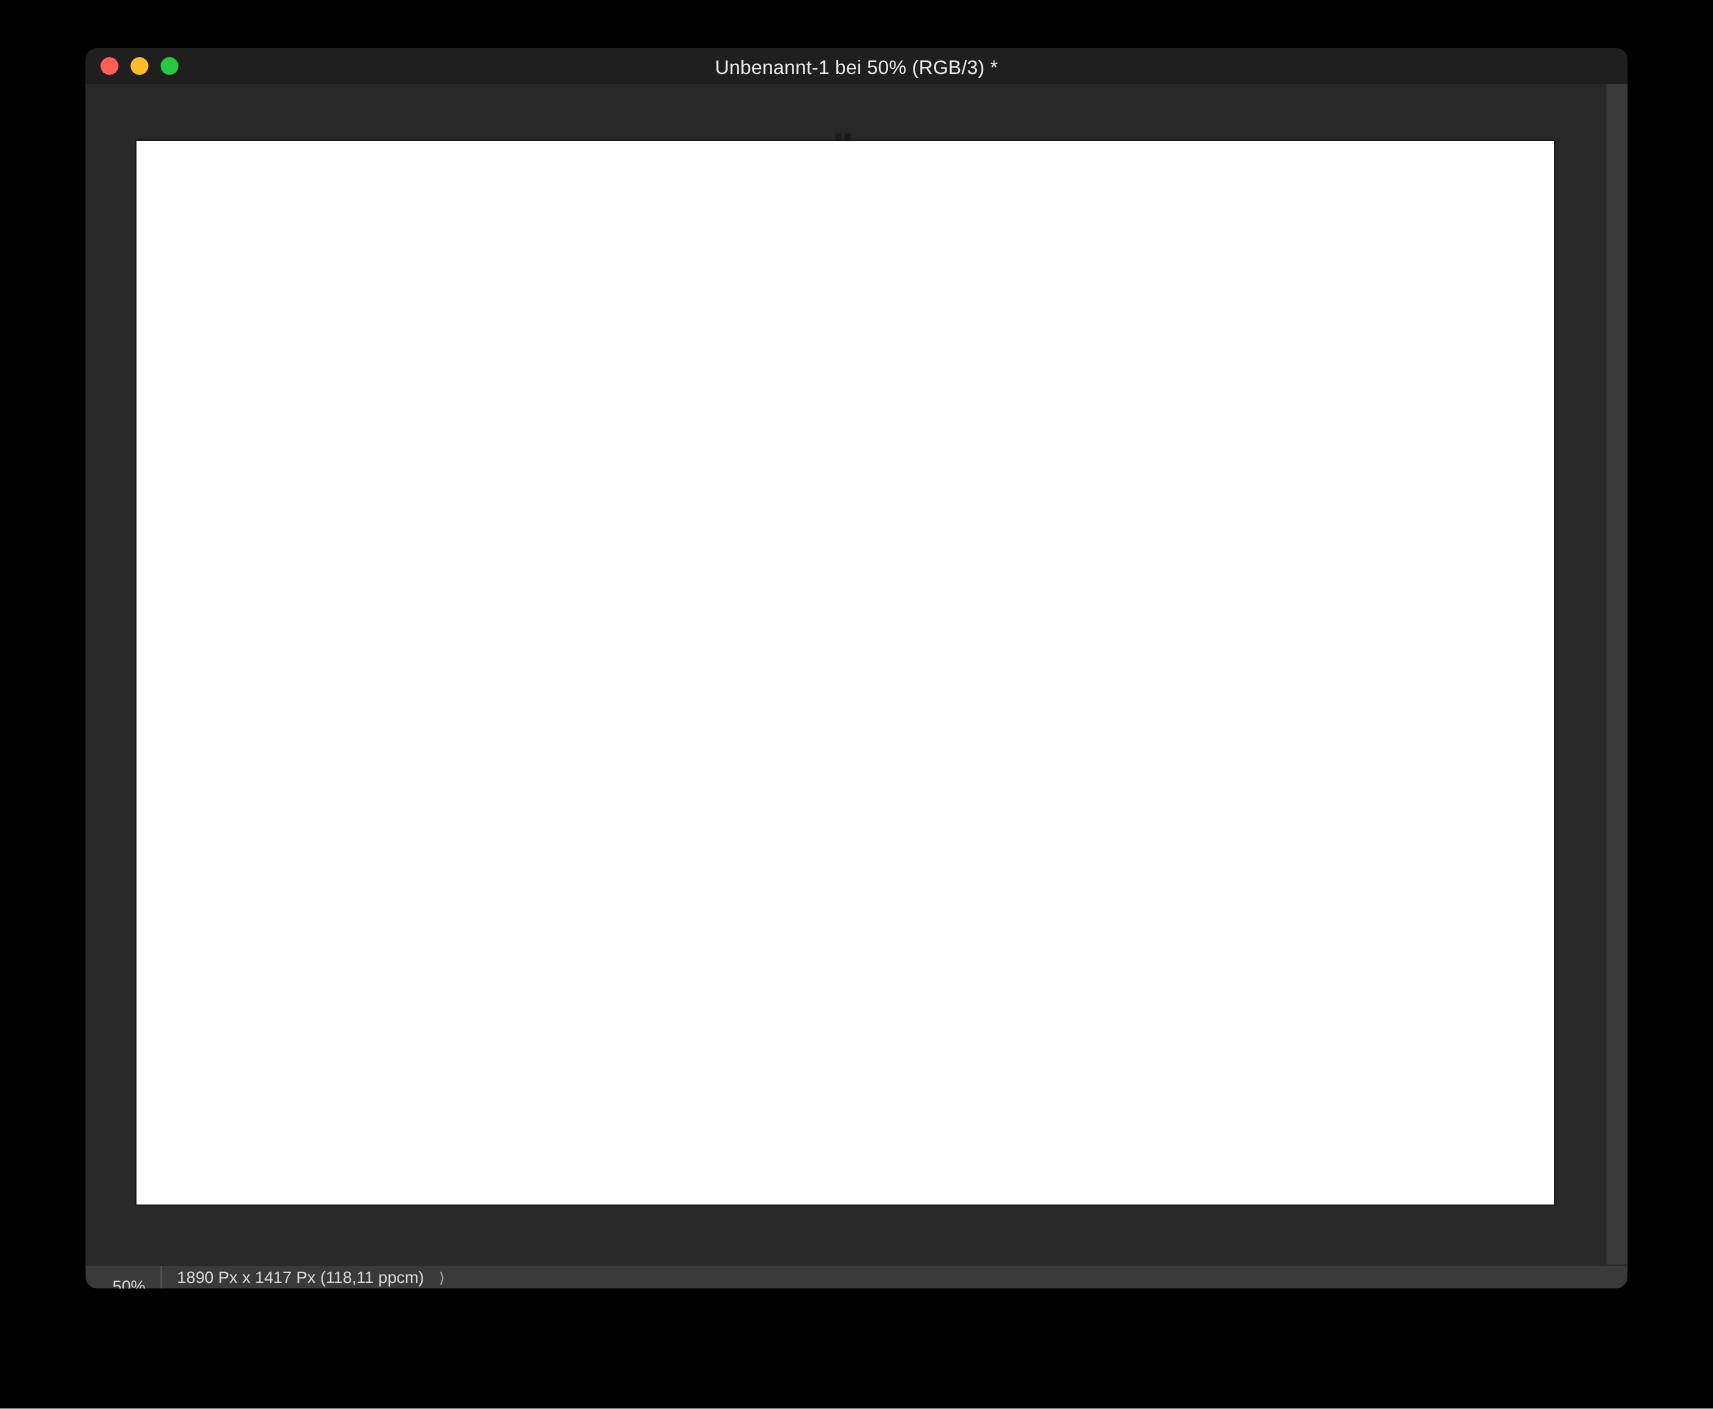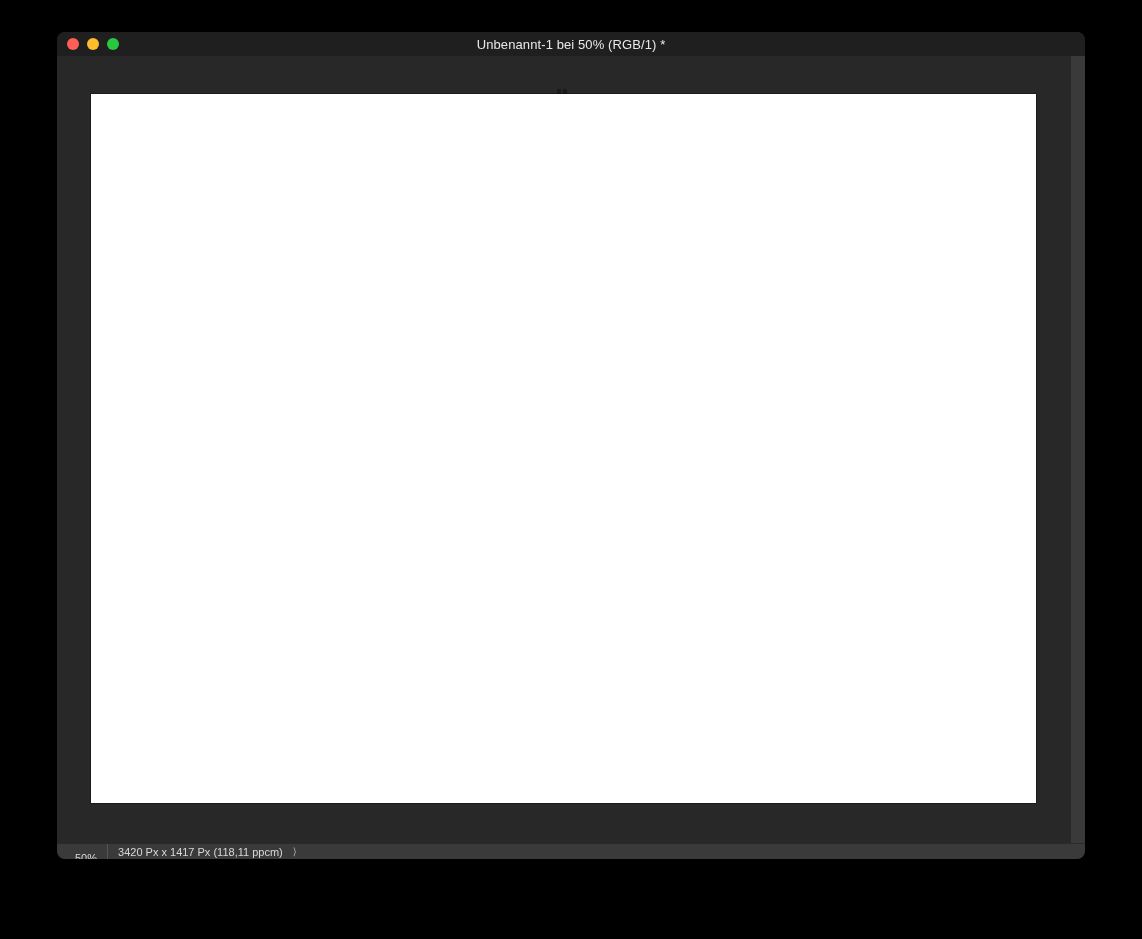--- a/index.html
+++ b/index.html
@@ -152,35 +152,35 @@
 <body>
 
 <div class="window">
 
   <div class="titlebar">
     <div class="traffic-lights">
       <div class="traffic-light close"></div>
       <div class="traffic-light minimize"></div>
       <div class="traffic-light maximize"></div>
     </div>
-    <div class="title">Unbenannt-1 bei 50% (RGB/1) *</div>
+    <div class="title">Unbenannt-1 bei 50% (RGB/3) *</div>
   </div>
 
   <div class="workspace">
     <div class="canvas-area">
       <div class="canvas-handle">
         <span></span>
           <span></span>
       </div>
       <div class="canvas"></div>
     </div>
     <div class="scrollbar-vert"></div>
   </div>
 
   <div class="statusbar">
     <div class="status-zoom">50%</div>
     <div class="status-dims">
-      <span>3420 Px x 1417 Px (118,11 ppcm)</span>
+      <span>1890 Px x 1417 Px (118,11 ppcm)</span>
       <span class="status-chevron">⟩</span>
     </div>
   </div>
 
 </div>
 
 </body></html>

